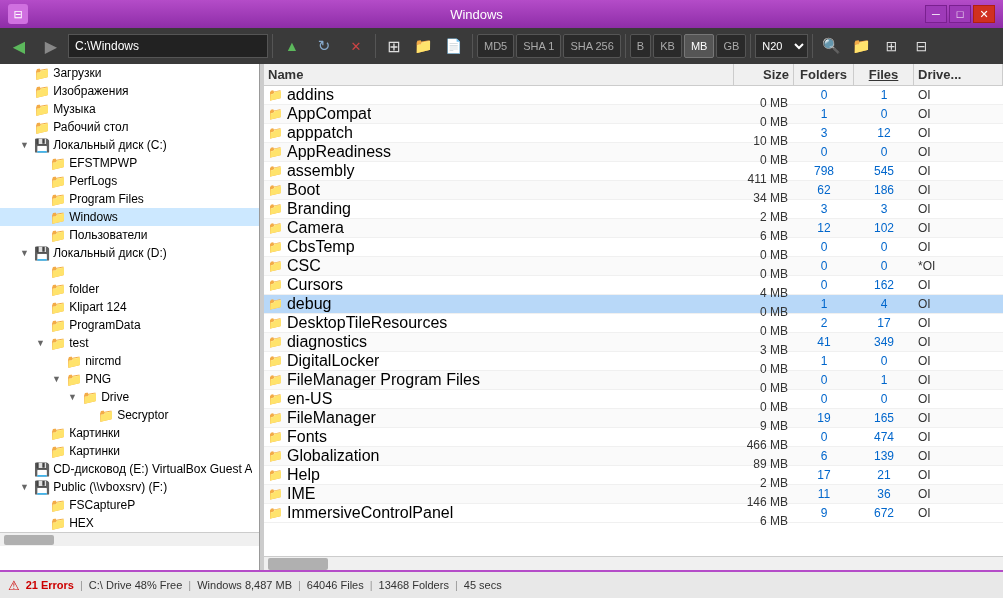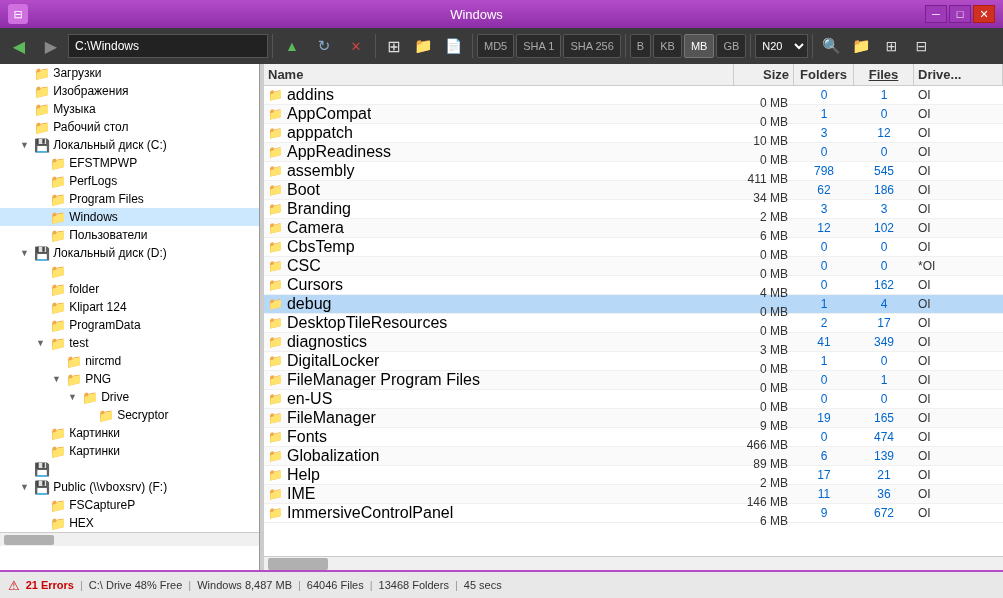--- a/index.html
+++ b/index.html
@@ -369,20 +369,21 @@
           <span class="tree-indent"></span>
           <span class="tree-indent"></span>
           <span class="tree-arrow"></span>
           <span class="tree-icon" style="color:#e8c030">📁</span>
           <span class="tree-label">Картинки</span>
         </div>
         <div class="tree-item">
           <span class="tree-indent"></span>
           <span class="tree-arrow"></span>
           <span class="tree-icon" style="color:#aaa">💾</span>
+          <span class="tree-label">CD-дисковод (E:) VirtualBox Guest A</span>
         </div>
         <div class="tree-item">
           <span class="tree-indent"></span>
           <span class="tree-arrow">▼</span>
           <span class="tree-icon" style="color:#aaa">💾</span>
           <span class="tree-label">Public (\\vboxsrv) (F:)</span>
         </div>
         <div class="tree-item">
           <span class="tree-indent"></span>
           <span class="tree-indent"></span>

